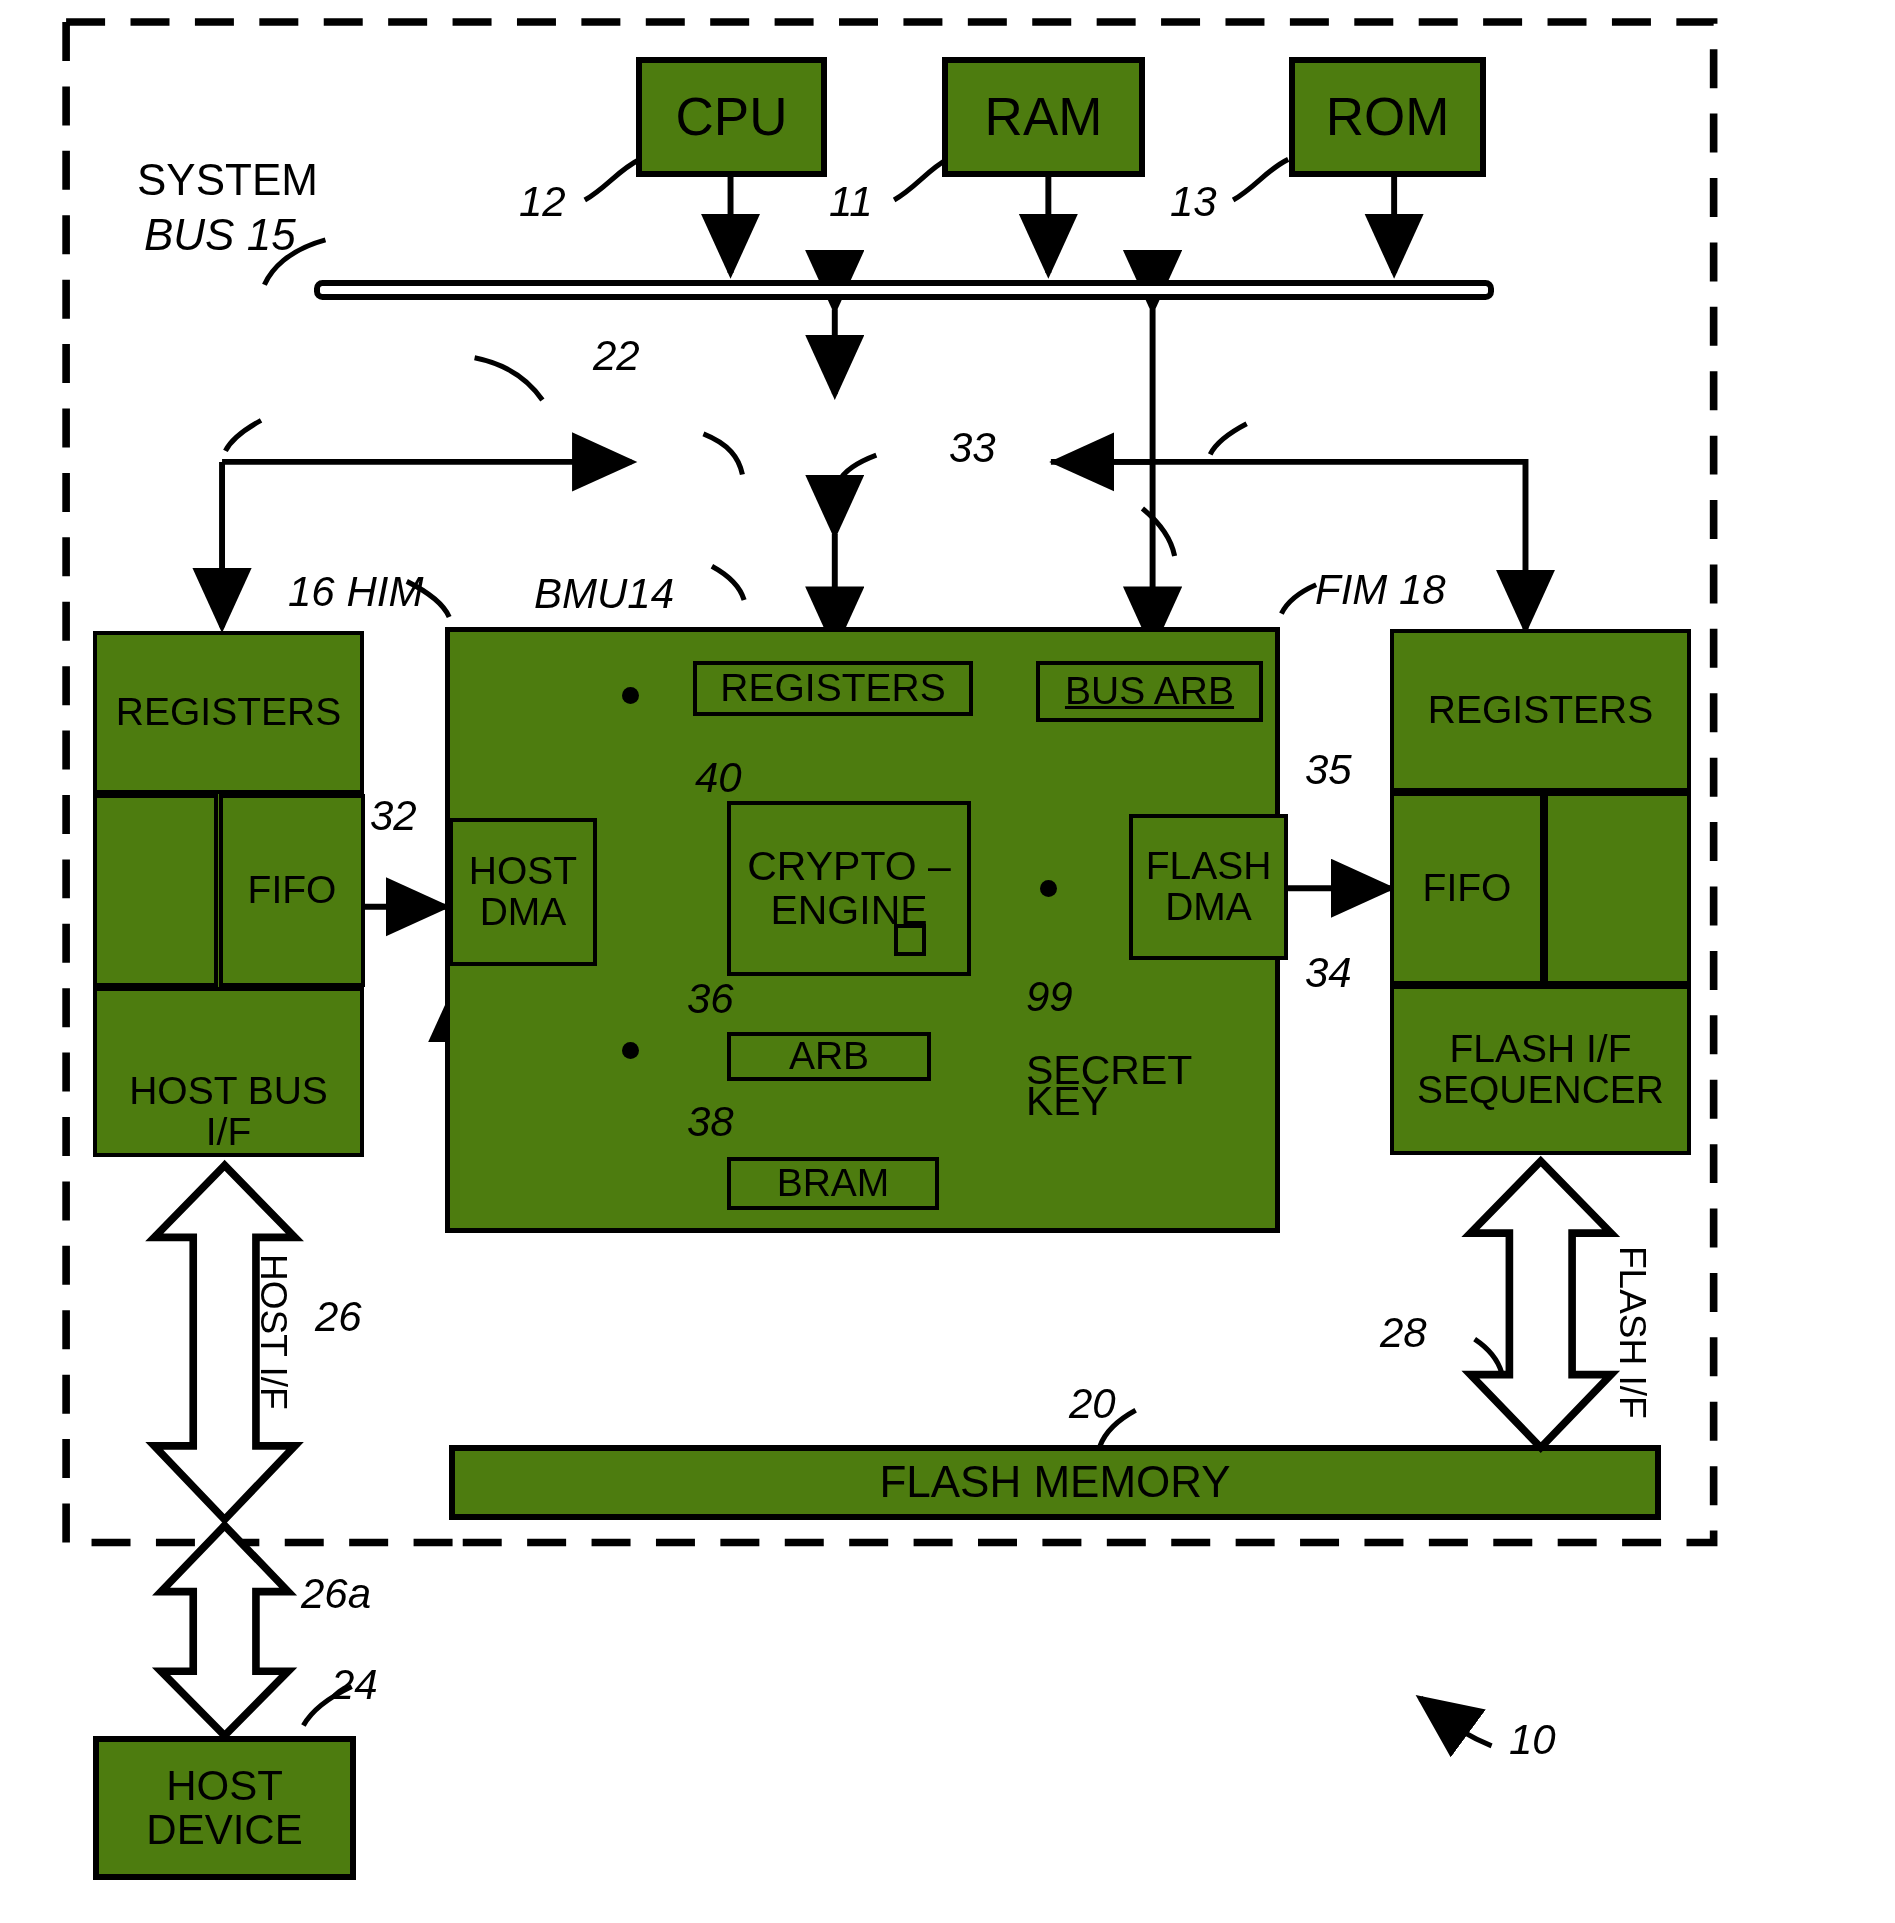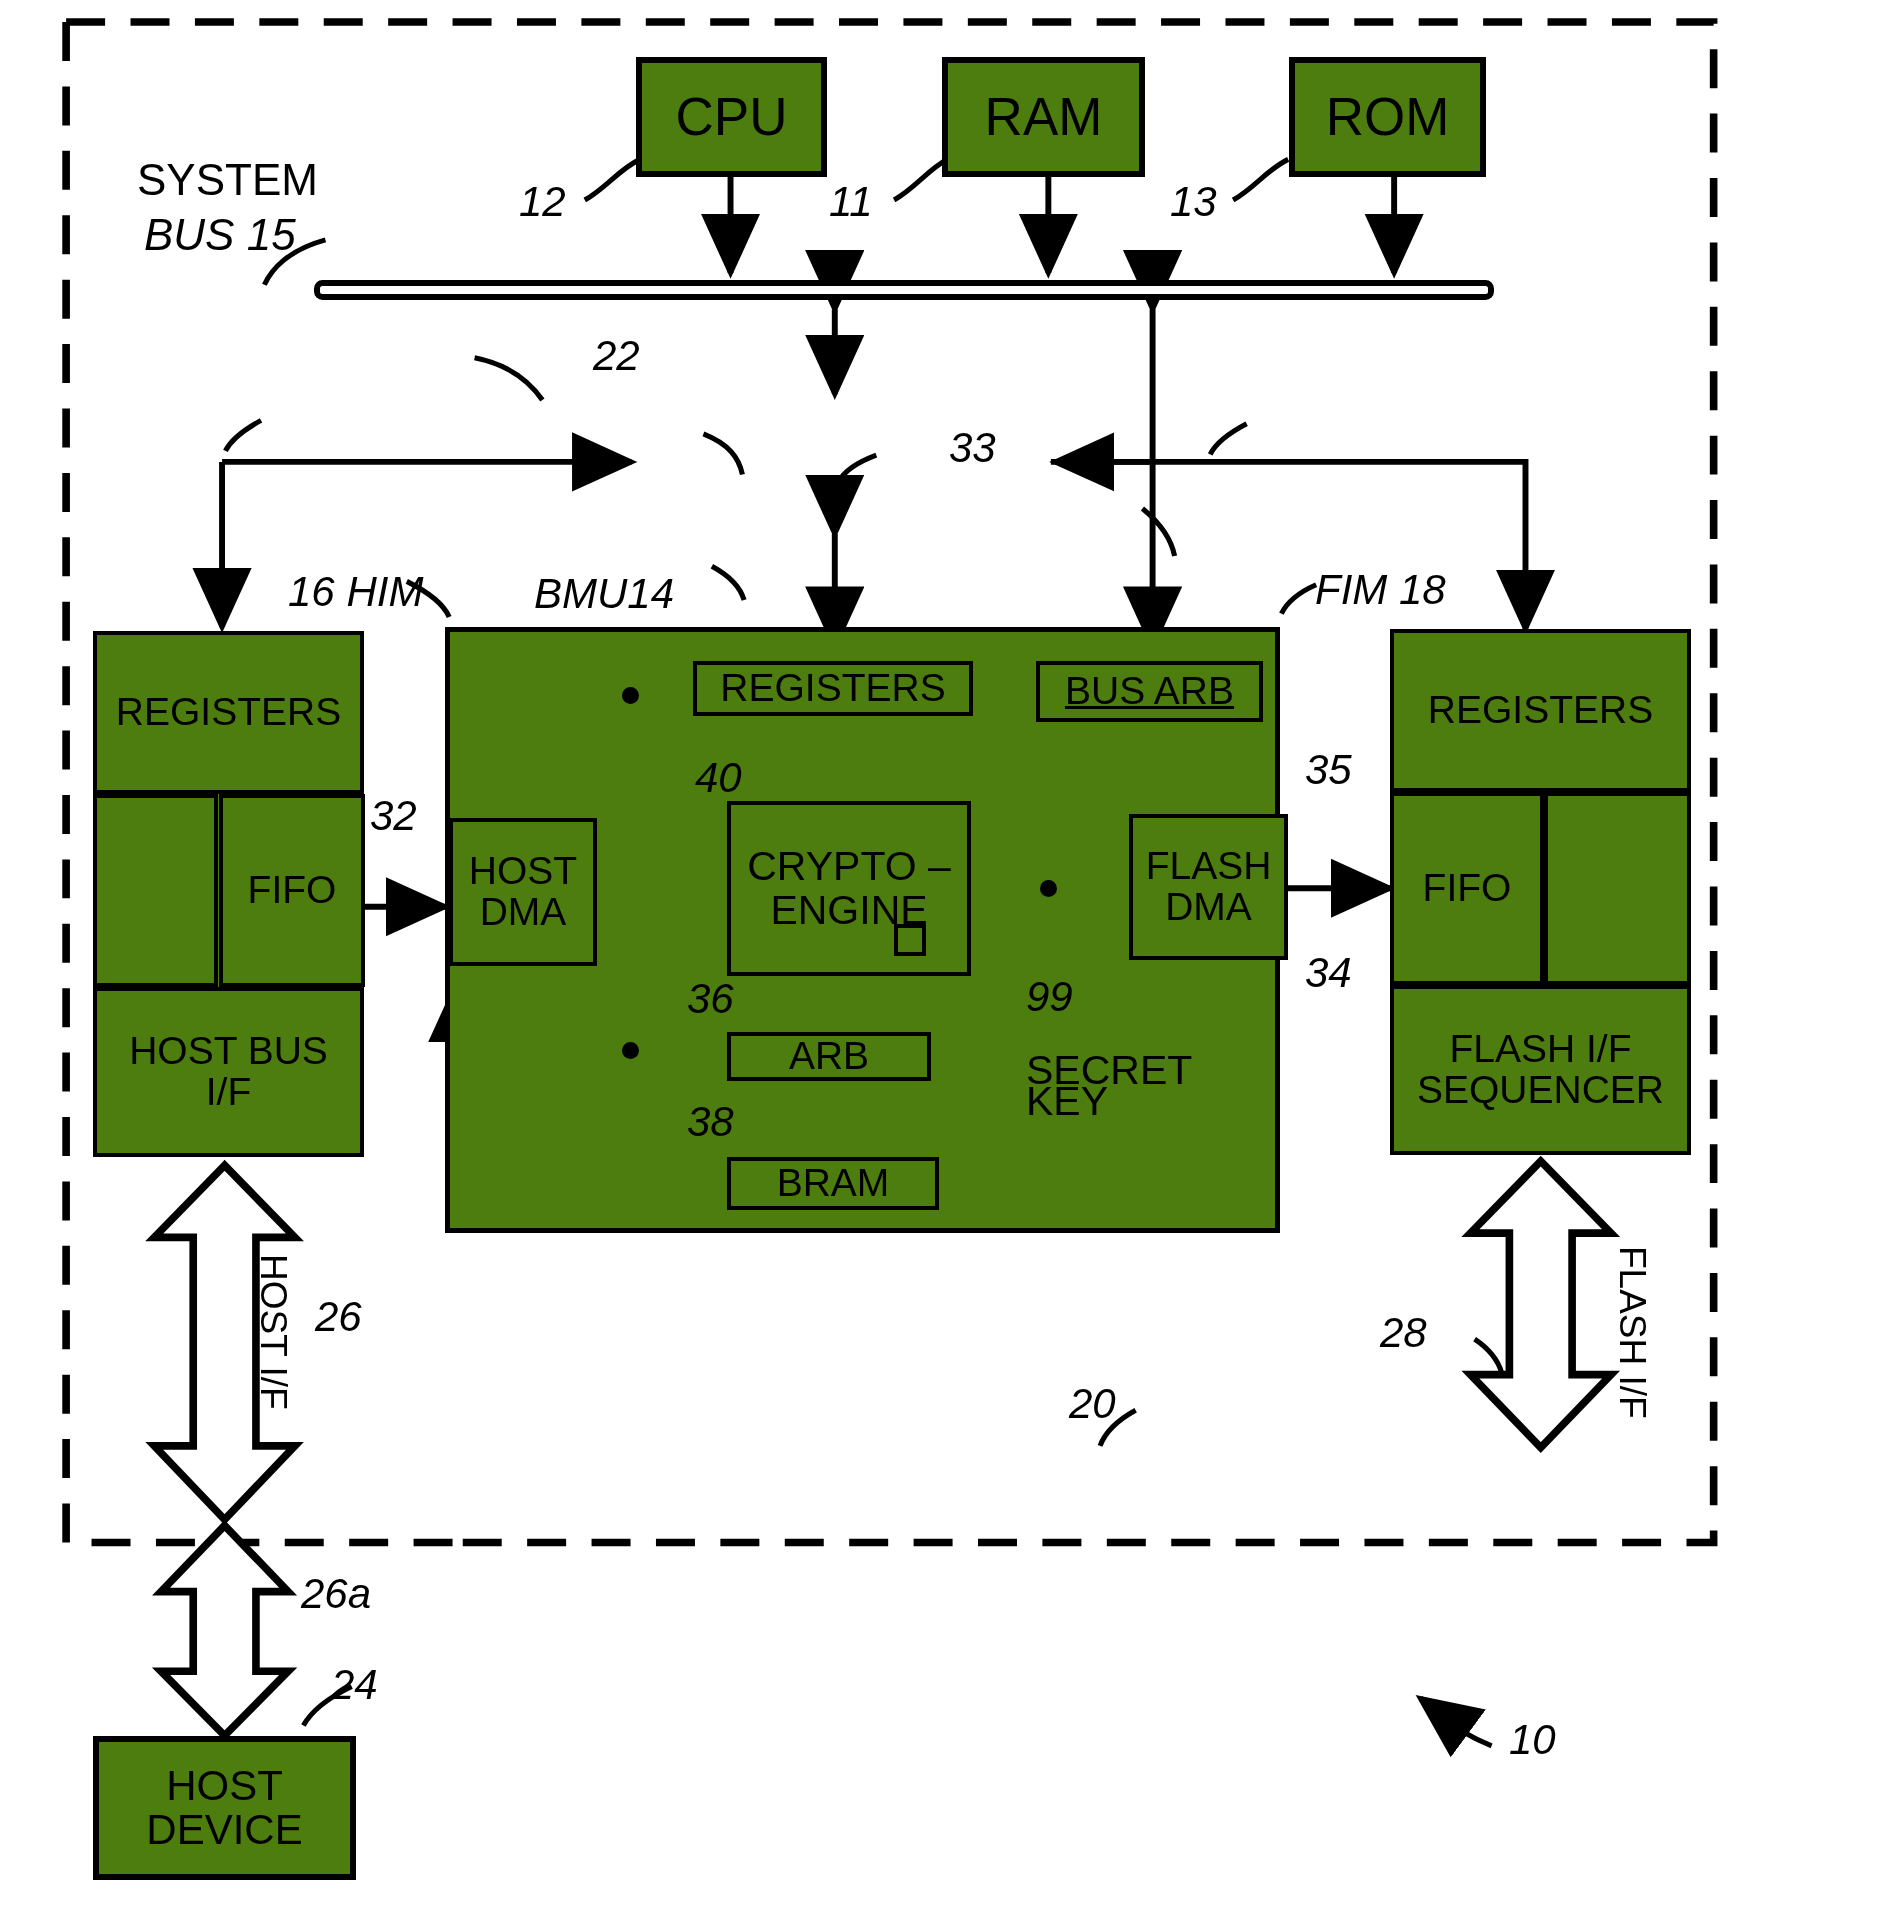--- a/index.html
+++ b/index.html
@@ -185,21 +185,21 @@
 
   <div class="box" style="left:93px; top:631px; width:271px; height:163px; font-size:39px; border-width:4.2px;">
     <span>REGISTERS</span>
   </div>
 
   <div class="box" style="left:93px; top:794px; width:125px; height:193px; border-width:4.2px;"></div>
   <div class="box" style="left:219px; top:794px; width:146px; height:193px; font-size:39px; border-width:4.2px;">
     <span>FIFO</span>
   </div>
 
-  <div class="box" style="left:93px; top:987px; width:271px; height:170px; flex-direction:column; font-size:39px; border-width:4.2px;">
+  <div class="box" style="left:93px; top:987px; width:271px; height:170px; flex-direction:column; font-size:39px; border-width:4.2px;justify-content:flex-end;">
     <span>HOST BUS</span>
     <span>I/F</span>
   </div>
 
   <div class="lbl italic" style="left:534px; top:570px; font-size:42px;">BMU14</div>
 
   <div class="box" style="left:445px; top:627px; width:835px; height:606px; border-width:5.1px; display:block;"></div>
 
   <div class="box" style="left:693px; top:661px; width:280px; height:55px; font-size:39px; border-width:4.2px;">
     <span>REGISTERS</span>
@@ -252,20 +252,23 @@
   </div>
   <div class="box" style="left:1390px; top:792px; width:154px; height:193px; font-size:39px; border-width:4.2px;">
     <span>FIFO</span>
   </div>
   <div class="box" style="left:1544px; top:792px; width:147px; height:193px; border-width:4.2px;"></div>
   <div class="box" style="left:1390px; top:985px; width:301px; height:170px; flex-direction:column; font-size:39px; border-width:4.2px;">
     <span>FLASH I/F</span>
     <span>SEQUENCER</span>
   </div>
 
+  <div class="box thick" style="left:449px; top:1445px; width:1212px; height:75px; font-size:44px;">
+    <span>FLASH MEMORY</span>
+  </div>
   <div class="ref" style="left:1069px; top:1380px;">20</div>
 
   <div class="box thick" style="left:93px; top:1736px; width:263px; height:144px; flex-direction:column; font-size:42px;">
     <span>HOST</span>
     <span>DEVICE</span>
   </div>
   <div class="ref" style="left:331px; top:1661px;">24</div>
 
   <svg class="overlay" viewBox="0 0 2236 2269" xmlns="http://www.w3.org/2000/svg">
     <g stroke="#000" stroke-width="9" fill="#fff" stroke-linejoin="miter">

